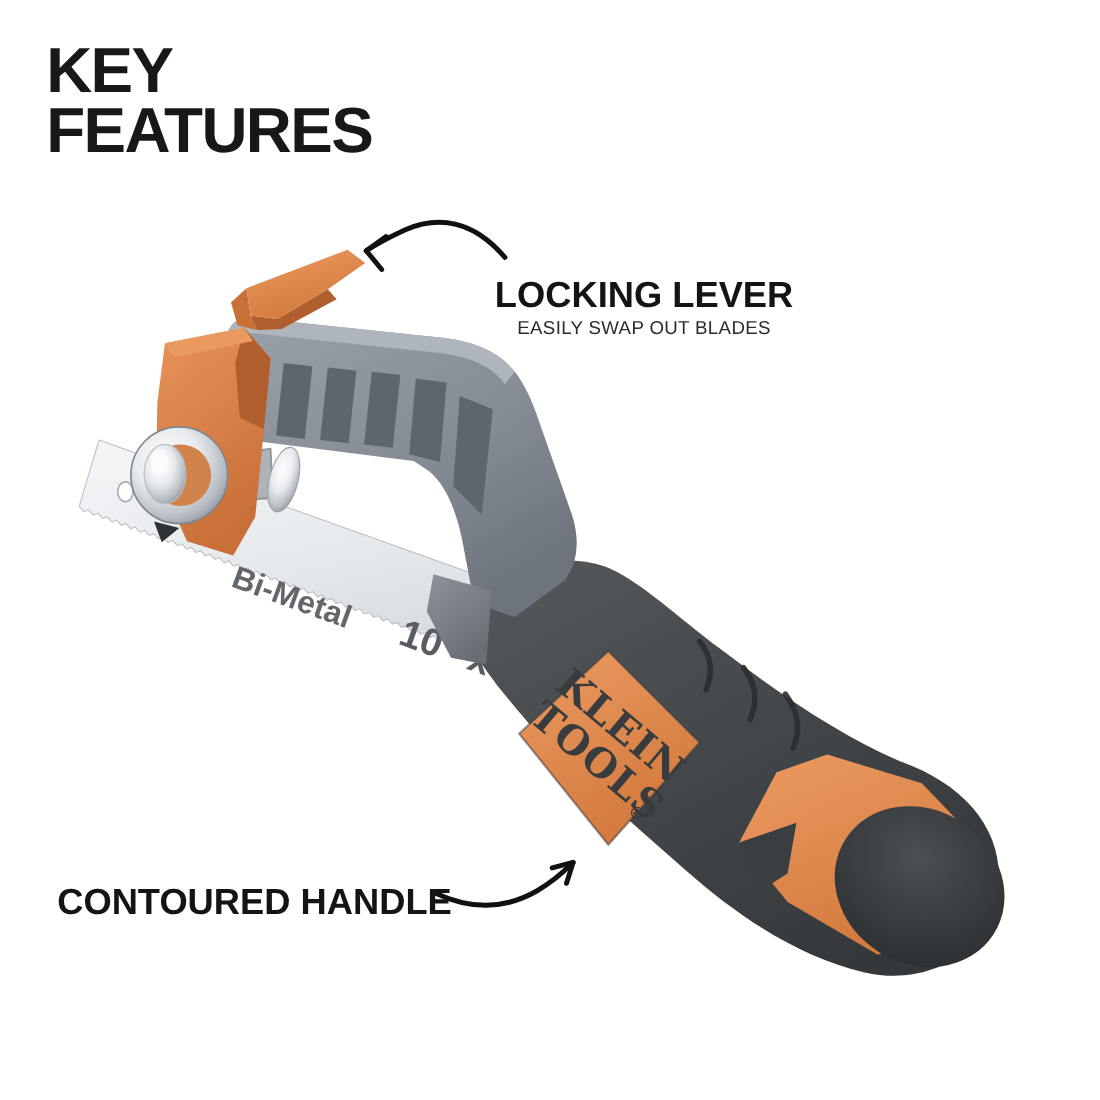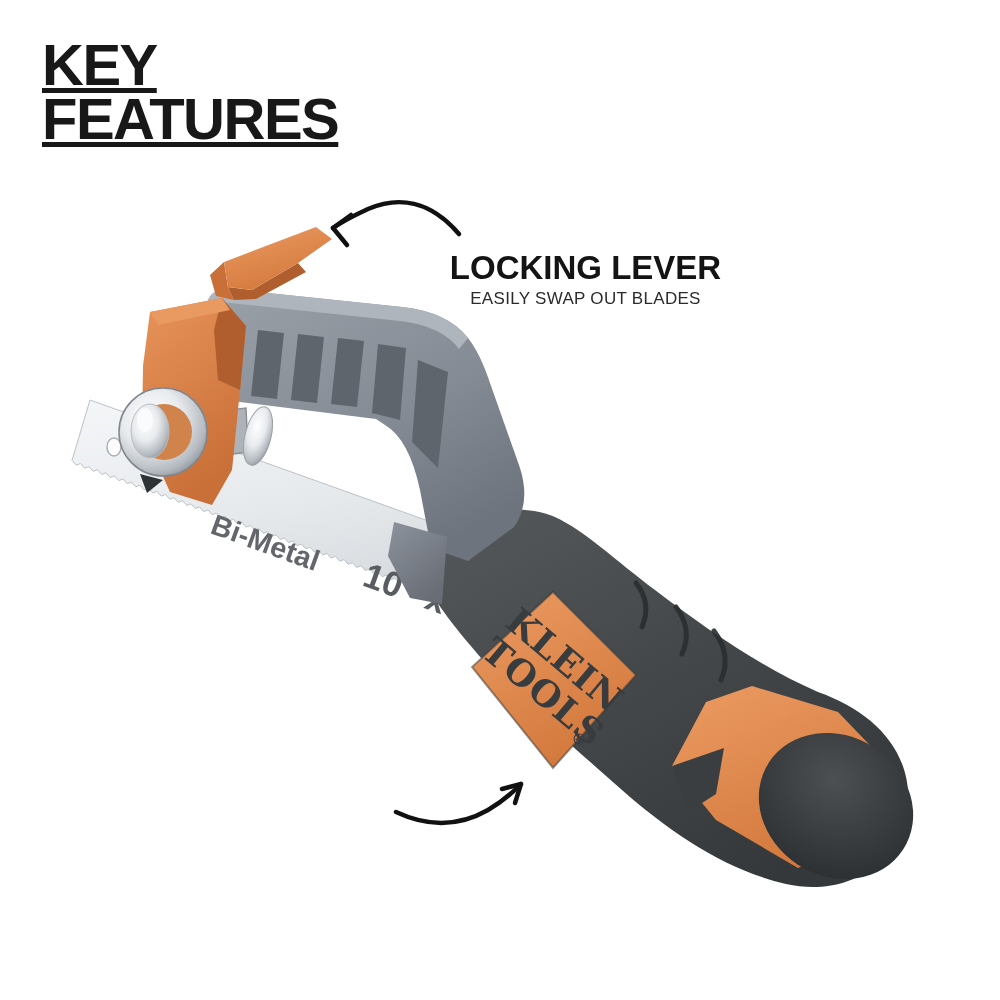--- a/index.html
+++ b/index.html
@@ -1,20 +1,20 @@
 <!DOCTYPE html>
 <html><head>
 <meta charset="utf-8">
 <style>
   html,body{margin:0;padding:0;background:#fff;}
   .stage{position:relative;width:1000px;height:1000px;background:#ffffff;overflow:hidden;
          font-family:"Liberation Sans",sans-serif;}
   .art{position:absolute;left:0;top:0;width:1000px;height:1000px;}
   .heading{position:absolute;left:42px;top:38px;font-weight:bold;font-size:58px;
-           line-height:0.93;letter-spacing:-1.5px;color:#181818;text-decoration:underline;}
+           line-height:0.93;letter-spacing:-1.5px;color:#181818;}
   .heading div{white-space:nowrap;}
   .callout{position:absolute;text-align:center;color:#141414;}
   .callout .t{font-size:33px;font-weight:bold;letter-spacing:0px;white-space:nowrap;margin-top:37px;}
   .callout .s{font-size:17px;font-weight:normal;color:#2b2b2b;letter-spacing:0.3px;
               margin-top:2px;white-space:nowrap;}
   .co-lever{left:438px;top:212px;width:295px;}
   .co-handle{left:52px;top:764px;width:355px;}
   .logo-text{font-family:"DejaVu Serif",serif;font-weight:bold;letter-spacing:1px;}
 </style>
 </head>
@@ -150,15 +150,16 @@
     <div>KEY</div>
     <div>FEATURES</div>
   </div>
 
   <div class="callout co-lever">
     <div class="t">LOCKING LEVER</div>
     <div class="s">EASILY SWAP OUT BLADES</div>
   </div>
 
   <div class="callout co-handle">
+    <div class="t">CONTOURED HANDLE</div>
   </div>
 
 </div>
 
 </body></html>

